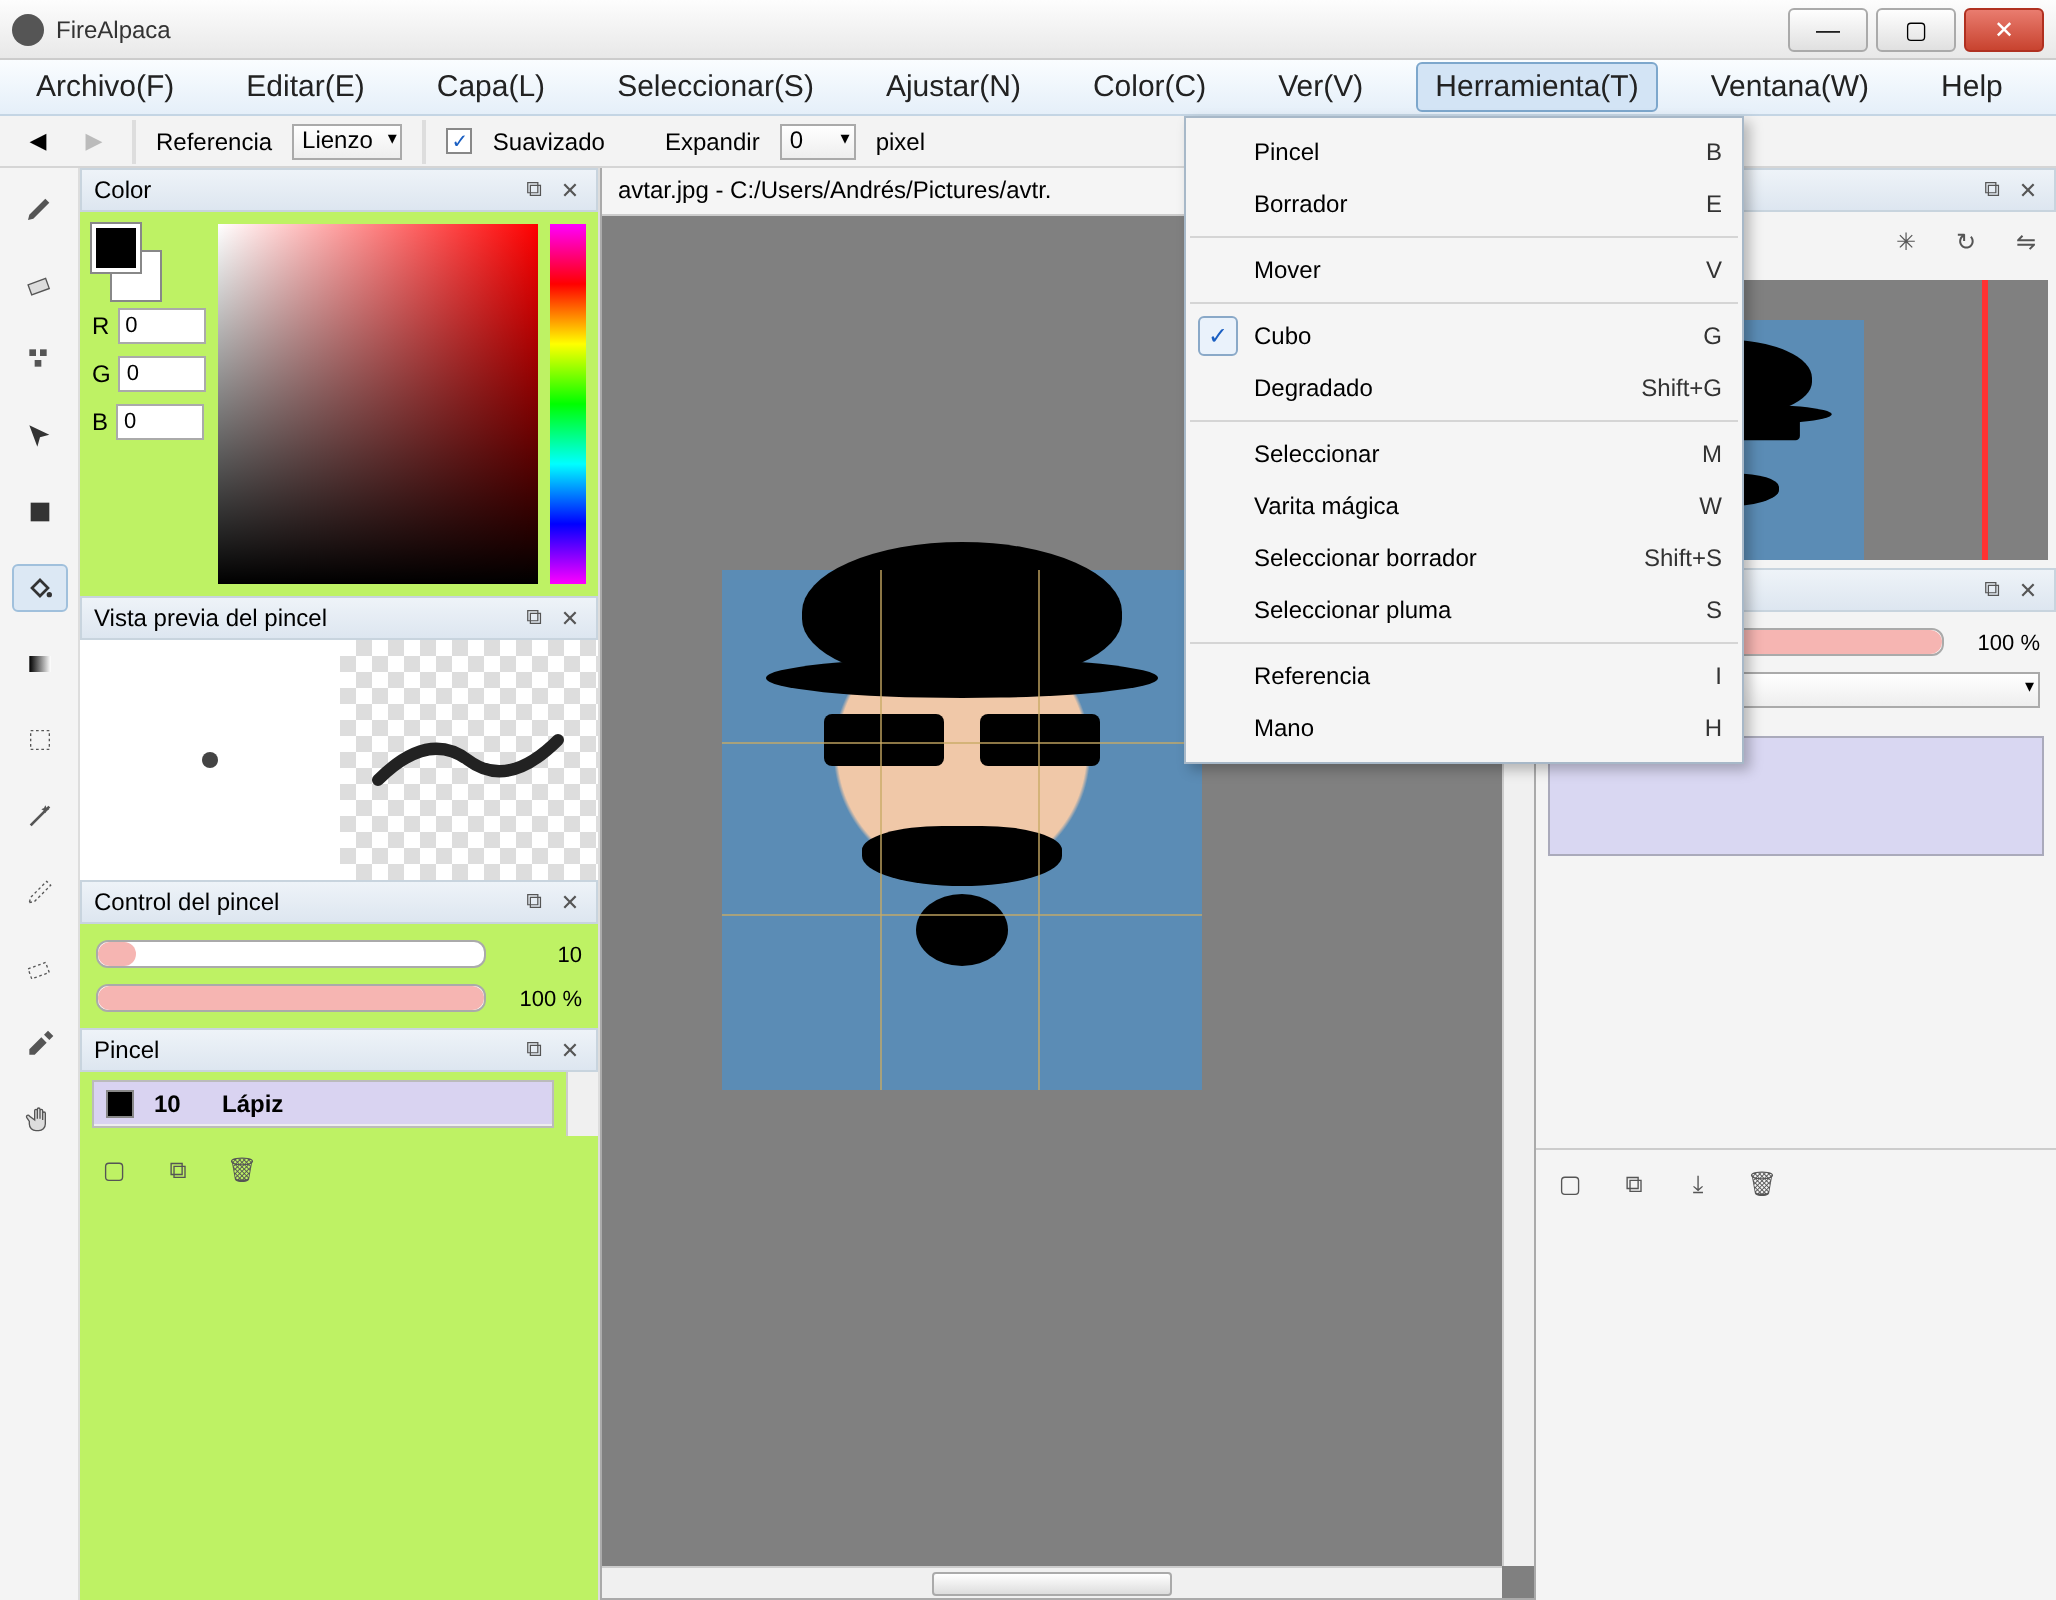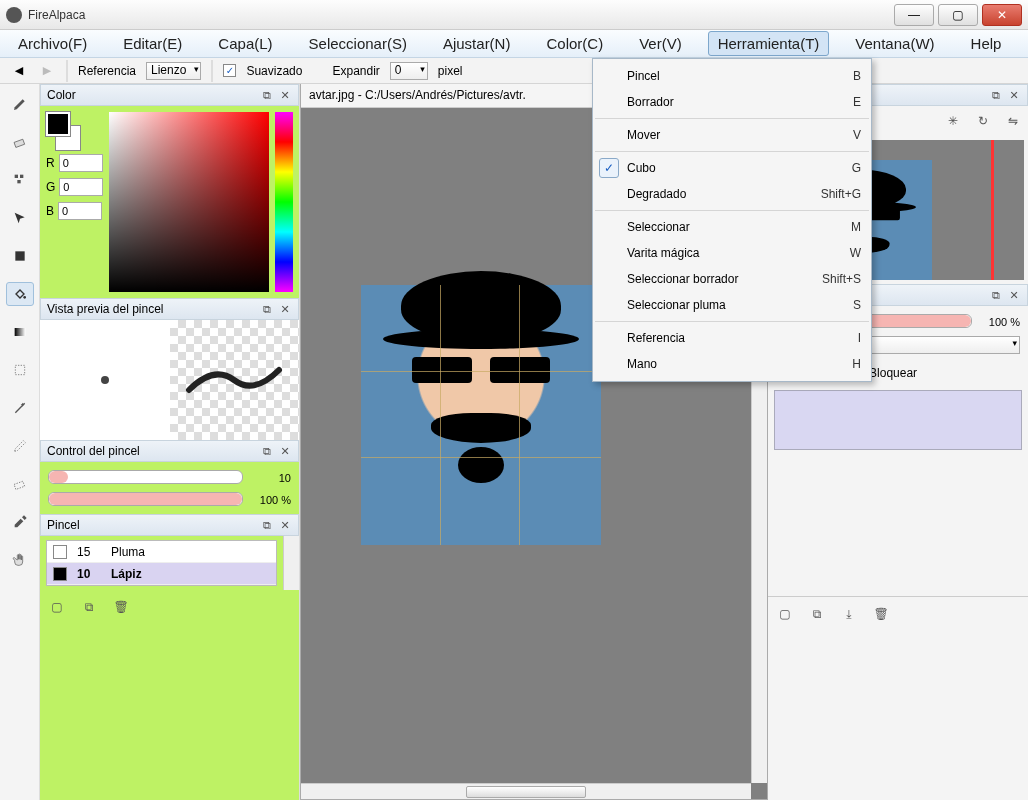--- a/index.html
+++ b/index.html
@@ -294,25 +294,20 @@
     </div>
 
     <div class="panel-head">
       <span>Pincel</span>
       <span class="spacer"></span>
         <span class="pbtn">⧉</span>
         <span class="pbtn">✕</span>
     </div>
     <div class="bl-wrap">
       <div class="brush-list" style="flex:1" id="brush-list">
-          <div class="bl-row">
-            <span class="sw" style="background:#fff"></span>
-            <span style="width:24px">15</span>
-            <span>Pluma</span>
-          </div>
           <div class="bl-row sel">
             <span class="sw" style="background:#000"></span>
             <span style="width:24px">10</span>
             <span>Lápiz</span>
           </div>
         </div>
       <div class="bl-scroll"></div>
     </div>
     <div class="btn-row">
       <div class="ic-btn">▢</div>
@@ -373,26 +368,20 @@
       <div class="slider-row">
         <div class="track">
             <div class="fill" style="width:100%"></div>
           </div>
         <span class="pct">100 %</span>
       </div>
       <div class="slider-row">
         <div class="select-small" style="flex:1">&nbsp;</div>
       </div>
     </div>
-    <div class="chk-row">
-      <span>Recorte</span>
-      <span style="width:20px"></span>
-      <span class="chk"></span>
-      <span>Bloquear</span>
-    </div>
     <div style="margin:6px; height:60px; background:#d9d7f2; border:1px solid #aab;"></div>
     <div style="height:140px"></div>
     <div class="btn-row" style="border-top:1px solid #ccc;">
       <div class="ic-btn">▢</div>
       <div class="ic-btn">⧉</div>
       <div class="ic-btn">⤓</div>
       <div class="ic-btn">🗑</div>
     </div>
   </div>
 </div>

